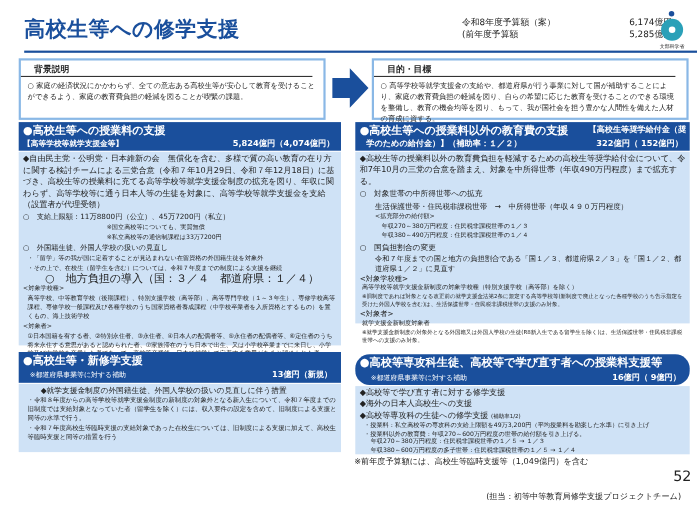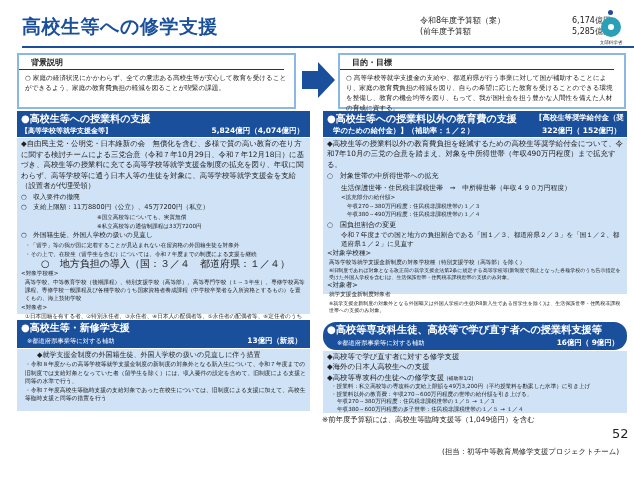--- a/index.html
+++ b/index.html
@@ -93,21 +93,20 @@
   <p>○ 高等学校等就学支援金の支給や、都道府県が行う事業に対して国が補助することにより、家庭の教育費負担の軽減を図り、自らの希望に応じた教育を受けることのできる環境を整備し、教育の機会均等を図り、もって、我が国社会を担う豊かな人間性を備えた人材の育成に資する。</p>
 </div>
 
 <div class="abs panel-head lh">
   <div class="t">●高校生等への授業料の支援</div>
   <div class="s">【高等学校等就学支援金等】</div>
   <div class="a">5,824億円（4,074億円）</div>
 </div>
 <div class="abs panel-body lb">
   <div class="para">◆自由民主党・公明党・日本維新の会　無償化を含む、多様で質の高い教育の在り方に関する検討チームによる三党合意（令和７年10月29日、令和７年12月18日）に基づき、高校生等の授業料に充てる高等学校等就学支援金制度の拡充を図り、年収に関わらず、高等学校等に通う日本人等の生徒を対象に、高等学校等就学支援金を支給（設置者が代理受領）</div>
-  <div class="para" style="font-size:6.6px;line-height:9px;">○　収入要件の撤廃</div>
   <div class="para" style="font-size:6.6px;line-height:9px;">○　支給上限額：11万8800円（公立）、45万7200円（私立）</div>
   <div class="para sm ind2">※国立高校等についても、実質無償</div>
   <div class="para sm ind2">※私立高校等の通信制課程は33万7200円</div>
   <div class="para" style="font-size:6.6px;line-height:9px;">○　外国籍生徒、外国人学校の扱いの見直し</div>
   <div class="para sm ind" style="padding-left:8px;">・「留学」等の我が国に定着することが見込まれない在留資格の外国籍生徒を対象外</div>
   <div class="para sm ind" style="padding-left:8px;">・その上で、在校生（留学生を含む）については、令和７年度までの制度による支援を継続</div>
   <div class="para" style="font-size:10px;line-height:9px;padding-left:24px;">○　地方負担の導入（国：３／４　都道府県：１／４）</div>
   <div class="para sm">&lt;対象学校種&gt;</div>
   <div class="para sm" style="padding-left:8px;">高等学校、中等教育学校（後期課程）、特別支援学校（高等部）、高等専門学校（１～３年生）、専修学校高等課程、専修学校一般課程及び各種学校のうち国家資格者養成課程（中学校卒業者を入所資格とするもの）を置くもの、海上技術学校</div>
   <div class="para sm">&lt;対象者&gt;</div>

